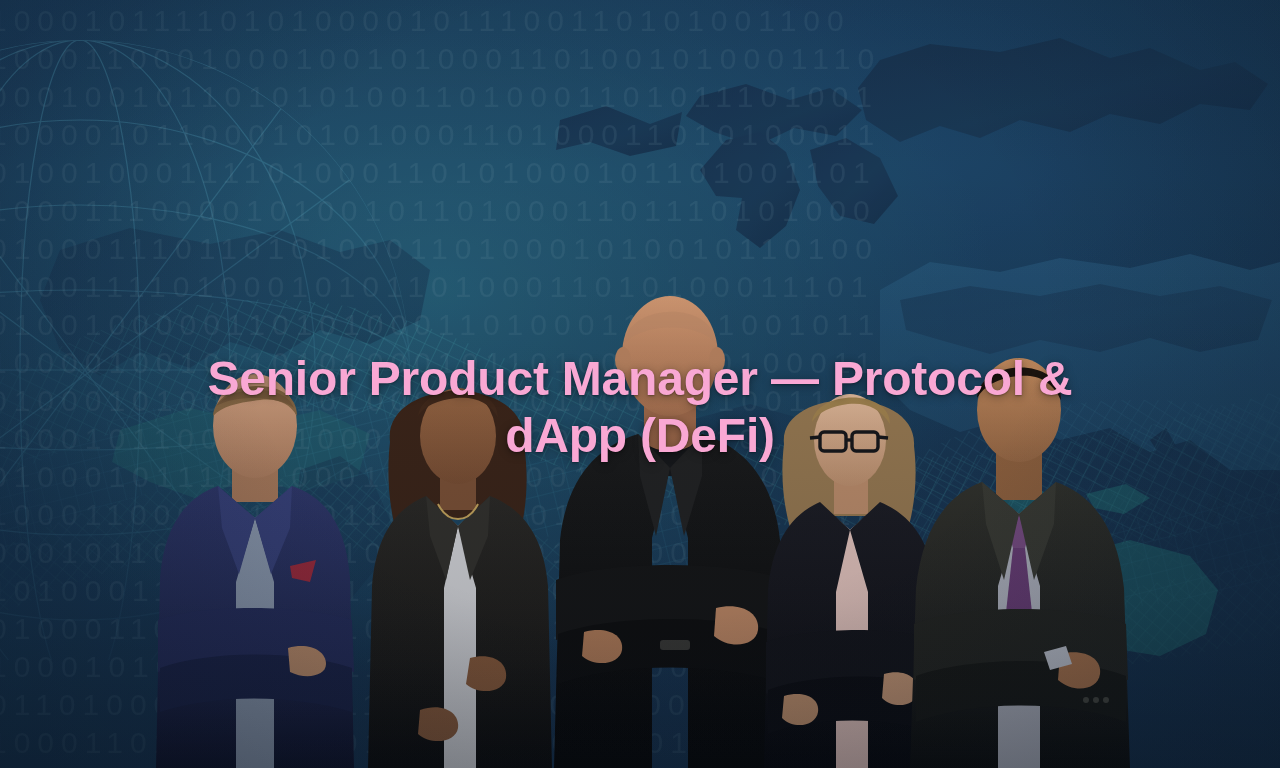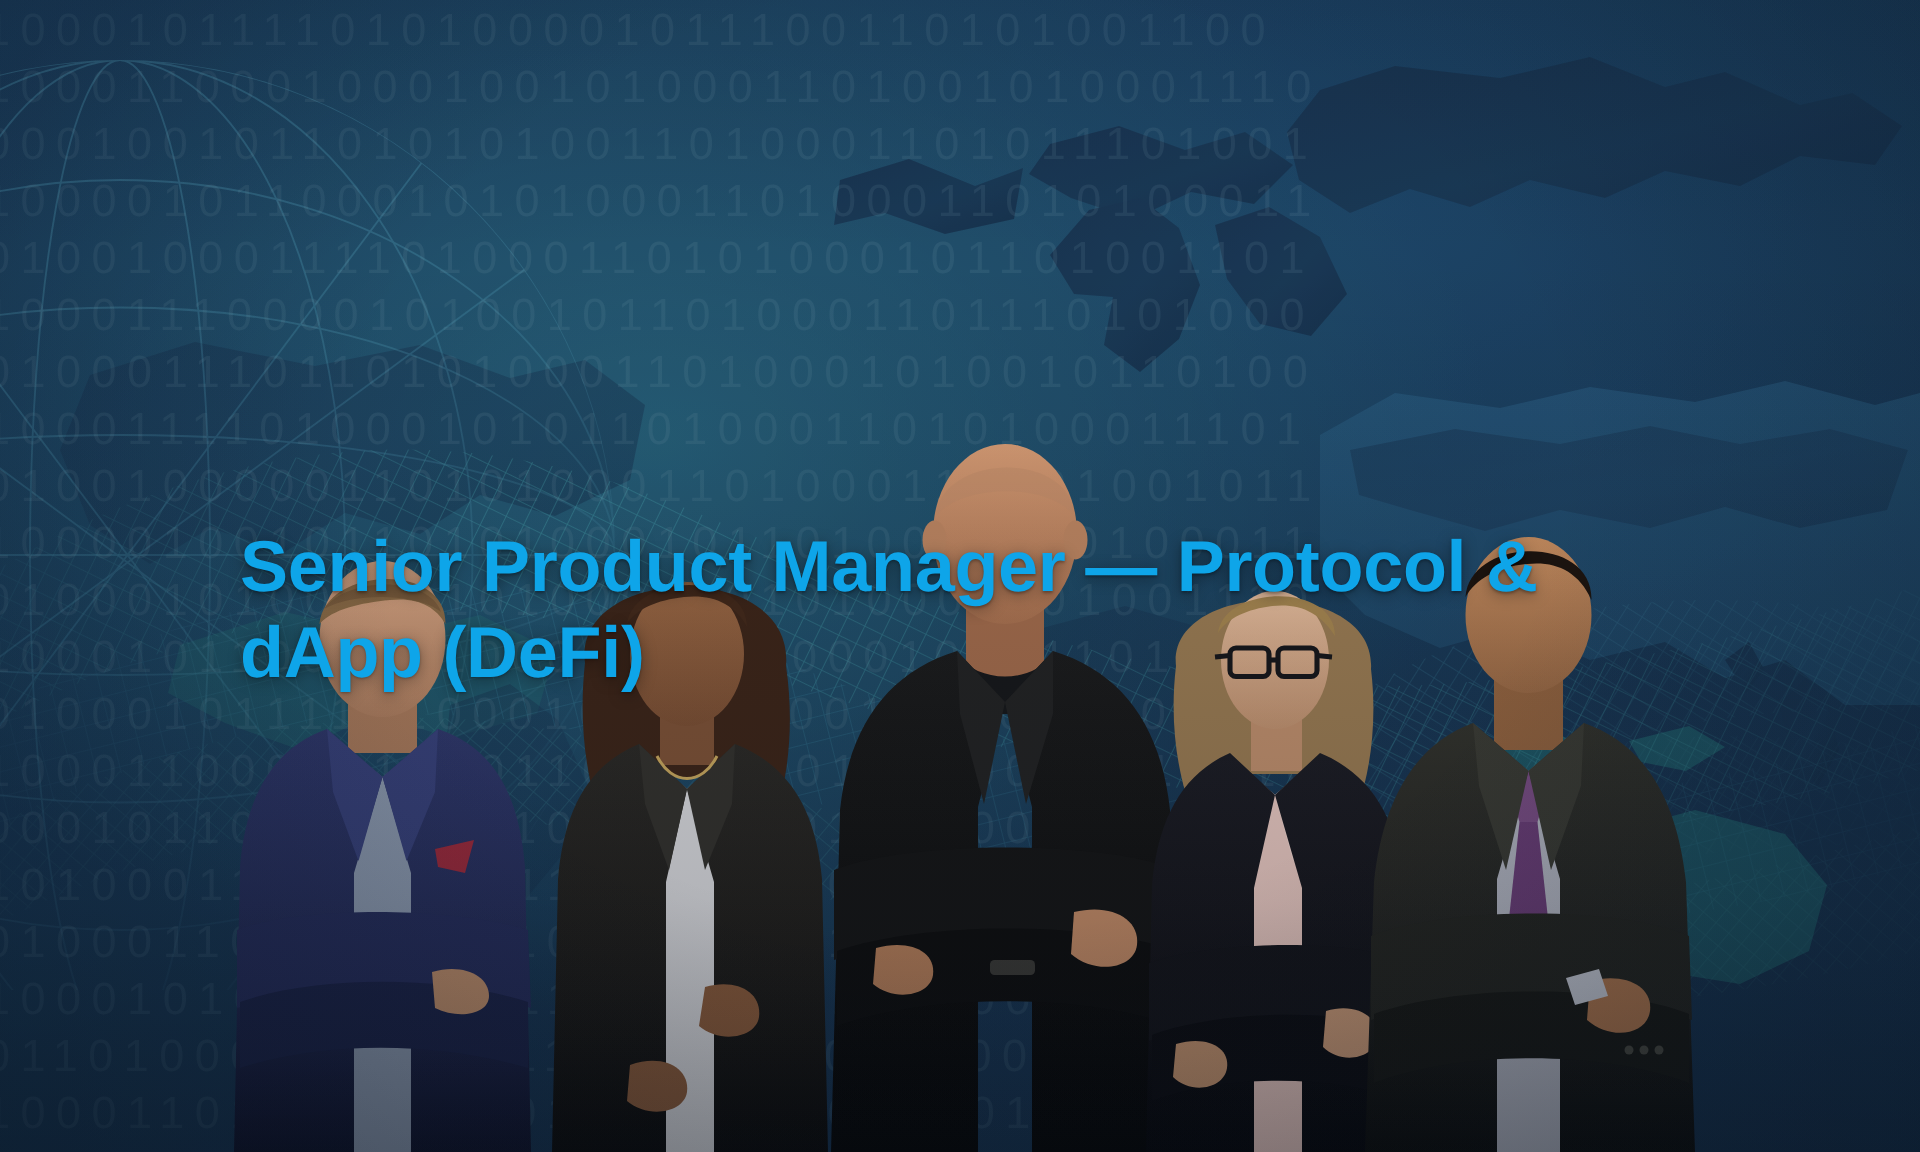--- a/index.html
+++ b/index.html
@@ -95,21 +95,22 @@
     position: absolute;
     left: 0;
     right: 0;
     top: 318px;
     display: flex;
     justify-content: center;
     pointer-events: none;
   }
   .headline {
     width: 960px;
-    color: #0ea5e9;
+    text-align: center;
+    color: #f9a8d4;
     font-family: "Liberation Sans", sans-serif;
     font-weight: bold;
     font-size: 48px;
     line-height: 57px;
     letter-spacing: -0.2px;
     text-shadow: 0 2px 10px rgba(0,0,0,.38), 0 1px 2px rgba(0,0,0,.30);
   }
 </style>
 </head>
 <body>

